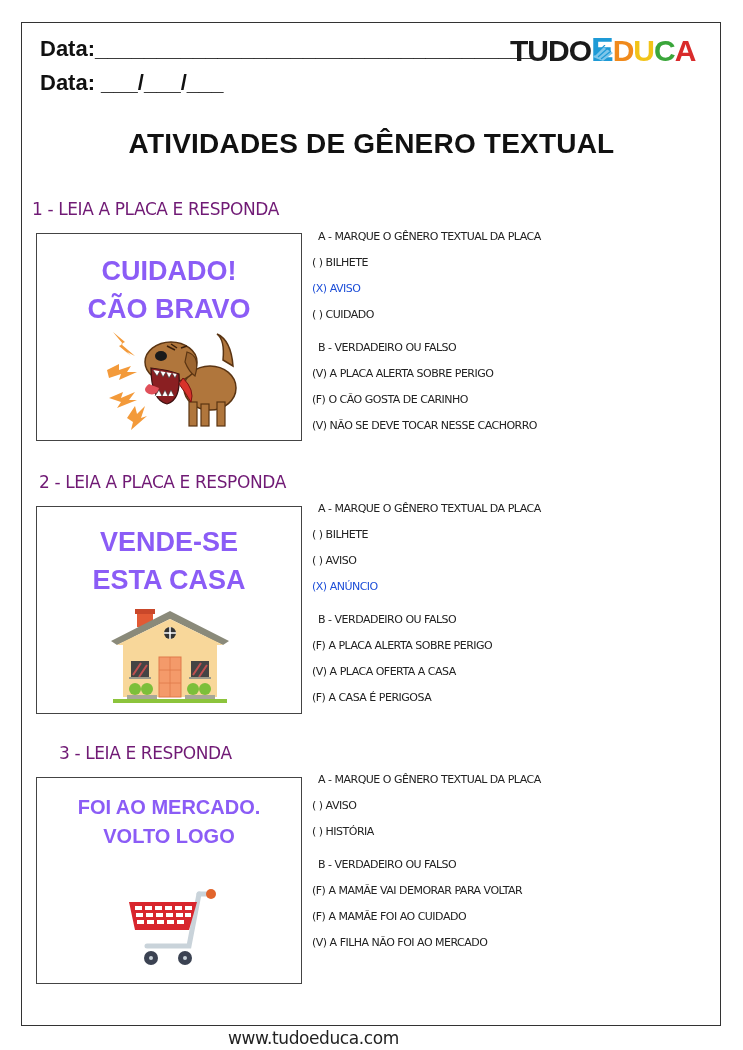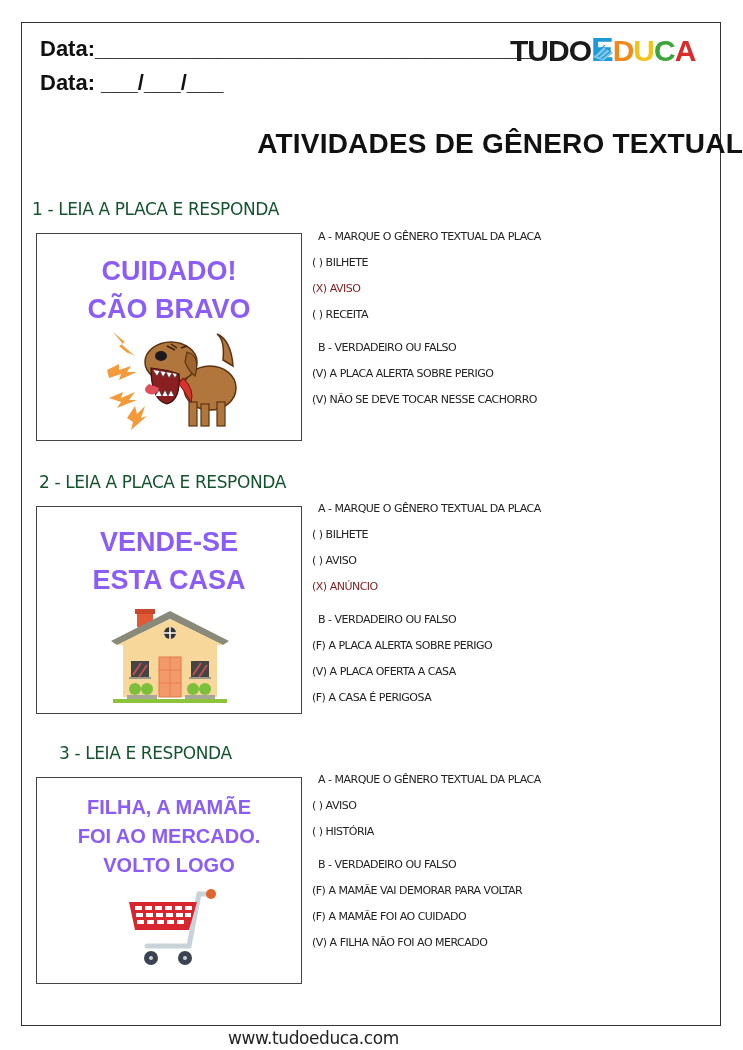--- a/index.html
+++ b/index.html
@@ -2,31 +2,31 @@
 <html><head>
 <meta charset="utf-8">
 <style>
   html, body { margin:0; padding:0; background:#ffffff; }
   body { width:743px; height:1050px; position:relative; overflow:hidden;
          font-family:"DejaVu Sans", "Liberation Sans", sans-serif; color:#111; }
   .sheet { position:absolute; left:21px; top:22px; width:700px; height:1004px;
            border:1.5px solid #333; box-sizing:border-box; }
   .abs { position:absolute; white-space:nowrap; }
   .hdr { font-family:"Liberation Sans", sans-serif; font-weight:bold; font-size:22px; color:#111; }
-  .title { left:0; width:743px; text-align:right; top:128px; font-family:"Liberation Sans", sans-serif;
+  .title { left:0; width:743px; text-align:center; top:128px; font-family:"Liberation Sans", sans-serif;
            font-weight:bold; font-size:28px; letter-spacing:0.2px; }
-  .q-head { font-size:17px; color:#14532d; font-family:"DejaVu Sans", sans-serif; letter-spacing:-0.4px; }
+  .q-head { font-size:17px; color:#701a75; font-family:"DejaVu Sans", sans-serif; letter-spacing:-0.4px; }
   .box { position:absolute; left:36px; width:266px; border:1.2px solid #444; box-sizing:border-box; background:#fff; }
   .sign { position:absolute; left:0; width:100%; text-align:center; font-family:"Liberation Sans", sans-serif;
           font-weight:bold; color:#8b5cf6; }
   .ans { position:absolute; left:312px; font-family:"DejaVu Sans", sans-serif; font-size:11px; color:#222;
          letter-spacing:-0.5px; line-height:26px; }
   .ans div { white-space:nowrap; }
   .ans .sub { padding-left:6px; }
-  .ans .mark { color:#7f1d1d; }
+  .ans .mark { color:#1d4ed8; }
   .gap { height:7px; }
   .footer { left:0; width:627px; text-align:center; top:1028px; font-size:17px; color:#222;
             font-family:"DejaVu Sans", sans-serif; letter-spacing:-0.4px; }
   .logo { left:510px; top:30px; font-family:"Liberation Sans", sans-serif; font-weight:bold; font-size:30px; letter-spacing:-1px; }
   .logo span { display:inline-block; }
 </style>
 </head>
 <body>
 
 <div class="sheet"></div>
@@ -76,24 +76,25 @@
     <ellipse cx="56" cy="30" rx="6" ry="5" fill="#1a1a1a"></ellipse>
     <path d="M62 20 L70 24 M66 18 L72 22 M76 22 L82 20" stroke="#3a1f0a" stroke-width="1.5"></path>
 
     <path d="M78 52 Q90 64 86 76 Q80 66 74 58 Z" fill="#d8332b" stroke="#7a1010" stroke-width="1"></path>
   </svg>
 </div>
 <div class="ans" style="top:224px;">
   <div class="sub">A - MARQUE O GÊNERO TEXTUAL DA PLACA</div>
   <div><span>(  )</span> <span>BILHETE</span></div>
   <div class="mark"><span>(X)</span> <span>AVISO</span></div>
-  <div><span>(  )</span> <span>RECEITA</span></div>
+  <div><span>(  )</span> <span>CUIDADO</span></div>
   <div class="gap"></div>
   <div class="sub">B - VERDADEIRO OU FALSO</div>
   <div><span>(V)</span> <span>A PLACA ALERTA SOBRE PERIGO</span></div>
+  <div><span>(F)</span> <span>O CÃO GOSTA DE CARINHO</span></div>
   <div><span>(V)</span> <span>NÃO SE DEVE TOCAR NESSE CACHORRO</span></div>
 </div>
 
 <div class="abs q-head" style="left:39px;top:472px;">2 - LEIA A PLACA E RESPONDA</div>
 <div class="box" style="top:506px;height:208px;padding-left:9px;">
   <div class="sign" style="top:16px;font-size:27px;line-height:38px;">
     <div>VENDE-SE</div>
     <div>ESTA CASA</div>
   </div>
   <svg style="position:absolute;left:70px;top:100px;" width="126" height="100" viewBox="0 0 126 100">
@@ -129,21 +130,20 @@
   <div class="gap"></div>
   <div class="sub">B - VERDADEIRO OU FALSO</div>
   <div><span>(F)</span> <span>A PLACA ALERTA SOBRE PERIGO</span></div>
   <div><span>(V)</span> <span>A PLACA OFERTA A CASA</span></div>
   <div><span>(F)</span> <span>A CASA É PERIGOSA</span></div>
 </div>
 
 <div class="abs q-head" style="left:39px;top:743px;margin-left:20px;">3 - LEIA E RESPONDA</div>
 <div class="box" style="top:777px;height:207px;">
   <div class="sign" style="top:15px;font-size:20px;line-height:29px;">
-    <div>FILHA, A MAMÃE</div>
     <div>FOI AO MERCADO.</div>
     <div>VOLTO LOGO</div>
   </div>
   <svg style="position:absolute;left:88px;top:110px;" width="96" height="84" viewBox="0 0 96 84">
     <path d="M74 6 L64 58 L22 58" fill="none" stroke="#c9d3da" stroke-width="5" stroke-linecap="round"></path>
     <path d="M74 6 L82 6" stroke="#c9d3da" stroke-width="5" stroke-linecap="round"></path>
     <circle cx="86" cy="6" r="5" fill="#e2652c"></circle>
     <path d="M4 14 L72 14 L64 42 L10 42 Z" fill="#d8262e"></path>
     <g fill="#fff">
       <rect x="10" y="18" width="7" height="4"></rect>

